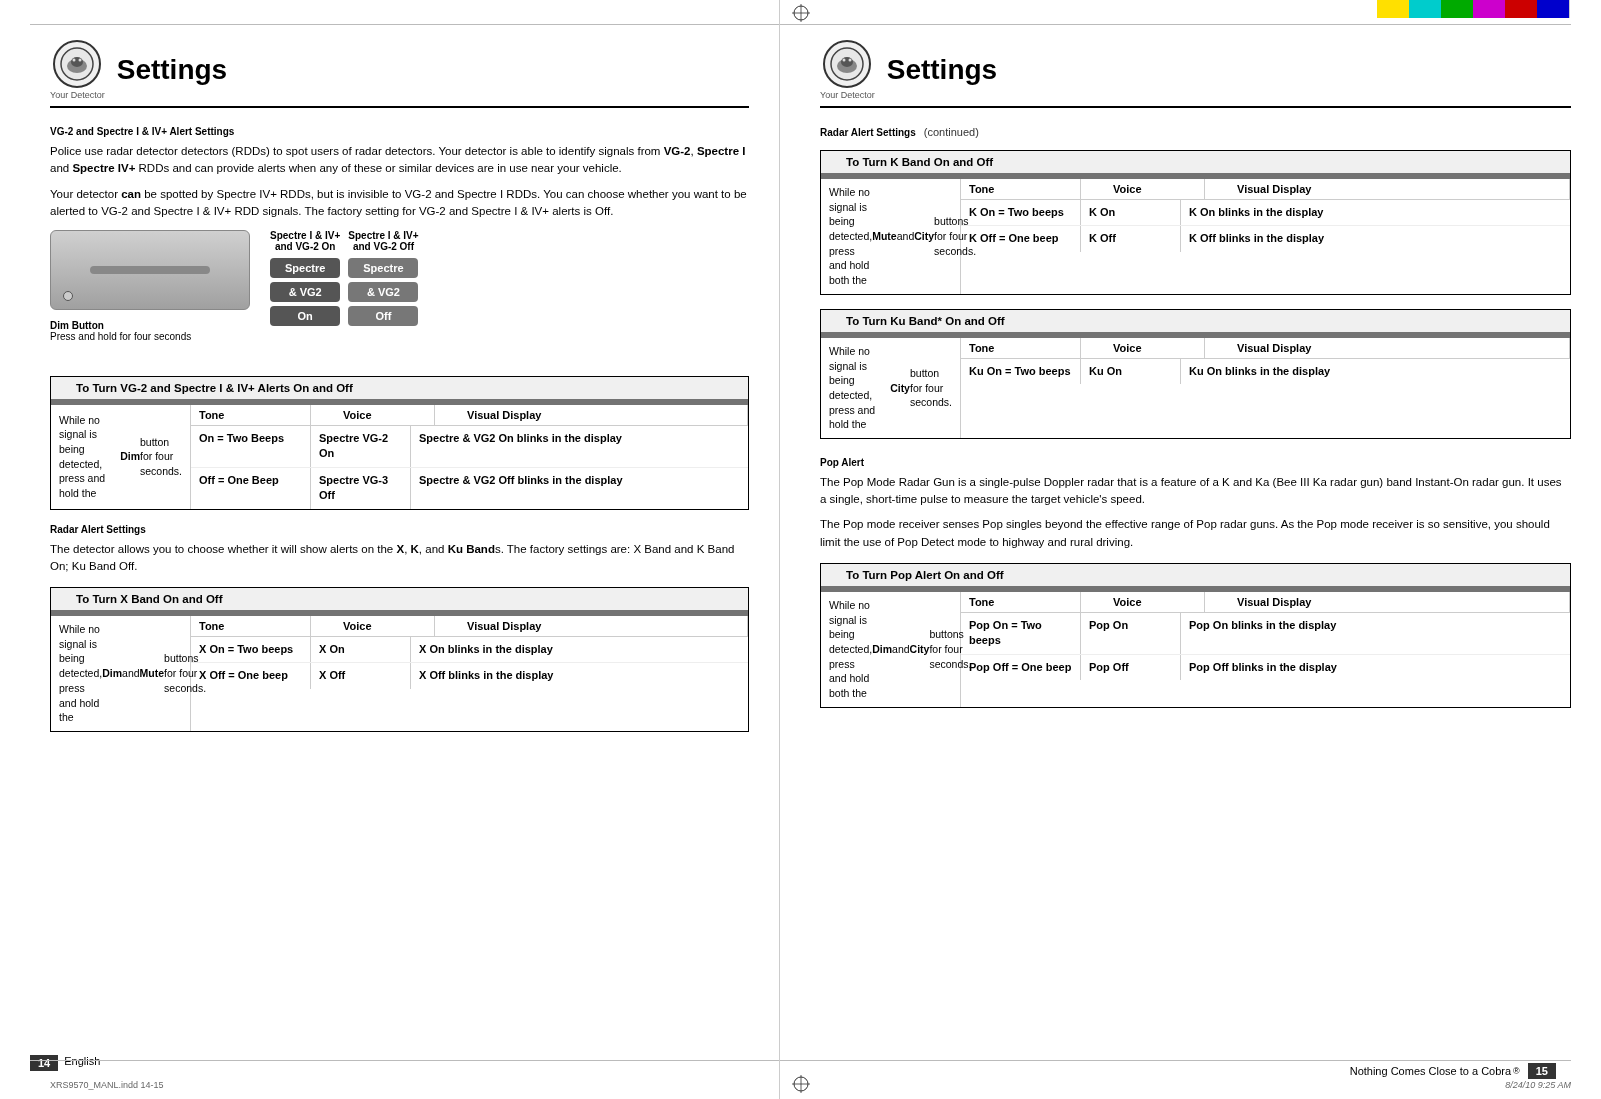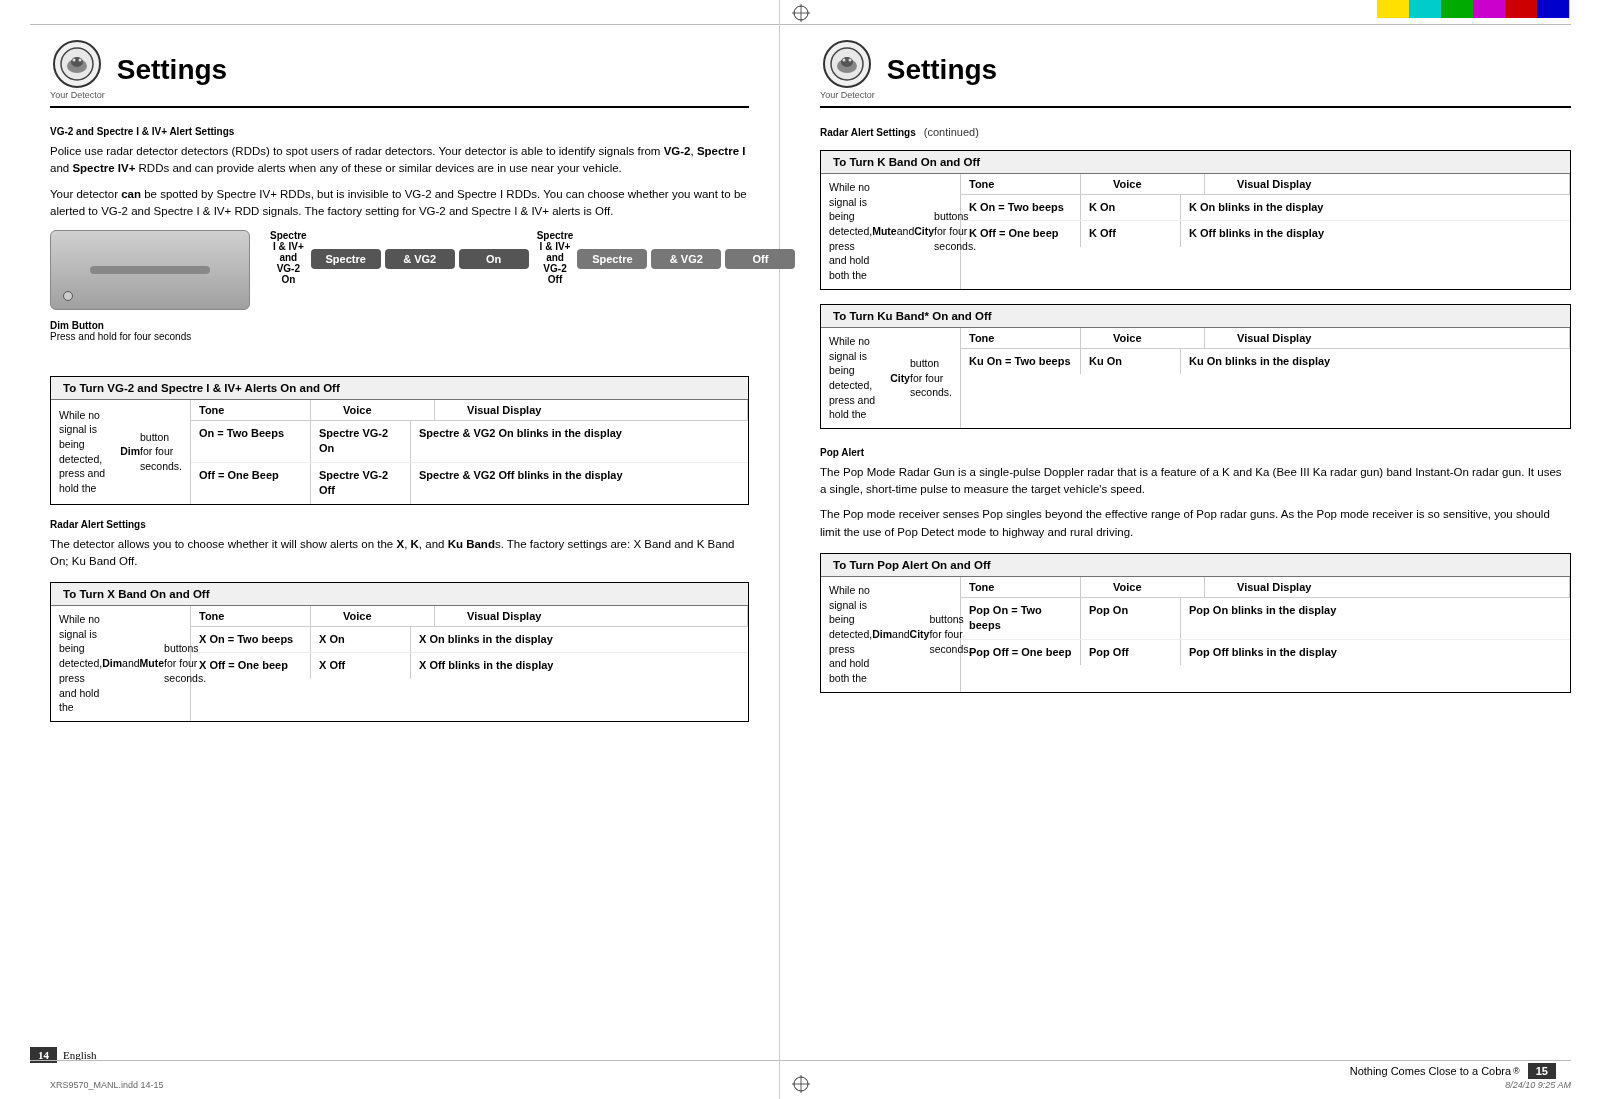--- a/index.html
+++ b/index.html
@@ -75,20 +75,21 @@
     .section-body b { font-weight: bold; }
     
     .diagram-area {
       display: flex;
       align-items: flex-start;
       margin: 10px 0;
       gap: 20px;
     }
     .spectre-col {
       display: flex;
+      flex-direction: column;
       align-items: center;
       gap: 4px;
     }
     .spectre-col-title {
       font-size: 10px;
       font-weight: bold;
       text-align: center;
       margin-bottom: 2px;
     }
     .spectre-badge {
@@ -103,24 +104,24 @@
     }
     .spectre-badge.dark { background: #555; }
     
     .table-section {
       margin-top: 12px;
       margin-bottom: 12px;
       border: 1px solid #000;
     }
     .table-header {
       background: #f0f0f0;
-      padding: 5px 12px;
+      padding: 5px 25px;
       font-size: 11.5px;
       font-weight: bold;
-      border-bottom: 1px solid #737373;
+      border-bottom: 6px solid #737373;
     }
     .table-body {
       display: flex;
     }
     .table-left-col {
       width: 140px;
       padding: 6px 8px;
       font-size: 11px;
       line-height: 1.4;
       border-right: 1px solid #ccc;
@@ -272,21 +273,21 @@
               <div class="table-col-header col-visual">Visual Display</div>
             </div>
             <div class="table-rows">
               <div class="table-row-item">
                 <div class="table-cell tone">On = Two Beeps</div>
                 <div class="table-cell voice">Spectre VG-2 On</div>
                 <div class="table-cell visual">Spectre &amp; VG2 On blinks in the display</div>
               </div>
               <div class="table-row-item">
                 <div class="table-cell tone">Off = One Beep</div>
-                <div class="table-cell voice">Spectre VG-2 Off</div>
+                <div class="table-cell voice">Spectre VG-3 Off</div>
                 <div class="table-cell visual">Spectre &amp; VG2 Off blinks in the display</div>
               </div>
             </div>
           </div>
         </div>
       </div>
     </div>
 
     <div style="margin-top:14px;">
       <div class="section-title">Radar Alert Settings</div>
@@ -316,21 +317,21 @@
                 <div class="table-cell tone">X Off = One beep</div>
                 <div class="table-cell voice">X Off</div>
                 <div class="table-cell visual">X Off blinks in the display</div>
               </div>
             </div>
           </div>
         </div>
       </div>
     </div>
 
-    <div style="position:absolute;bottom:36px;left:30px;display:flex;align-items:center;font-family:Liberation Serif, serif;">
+    <div style="position:absolute;bottom:28px;left:30px;display:flex;align-items:flex-start;">
       <span style="background:#333;color:#fff;padding:2px 8px;font-size:11px;font-weight:bold;margin-right:6px;">14</span>
       <span style="font-size:11px;">English</span>
     </div>
     <div style="position:absolute;bottom:8px;left:50px;">
       <span style="font-size:9px;color:#666;">XRS9570_MANL.indd   14-15</span>
     </div>
 
     <div style="position:absolute;bottom:38px;left:30px;right:0;height:1px;background:#bbb;"></div>
   </div>
 

